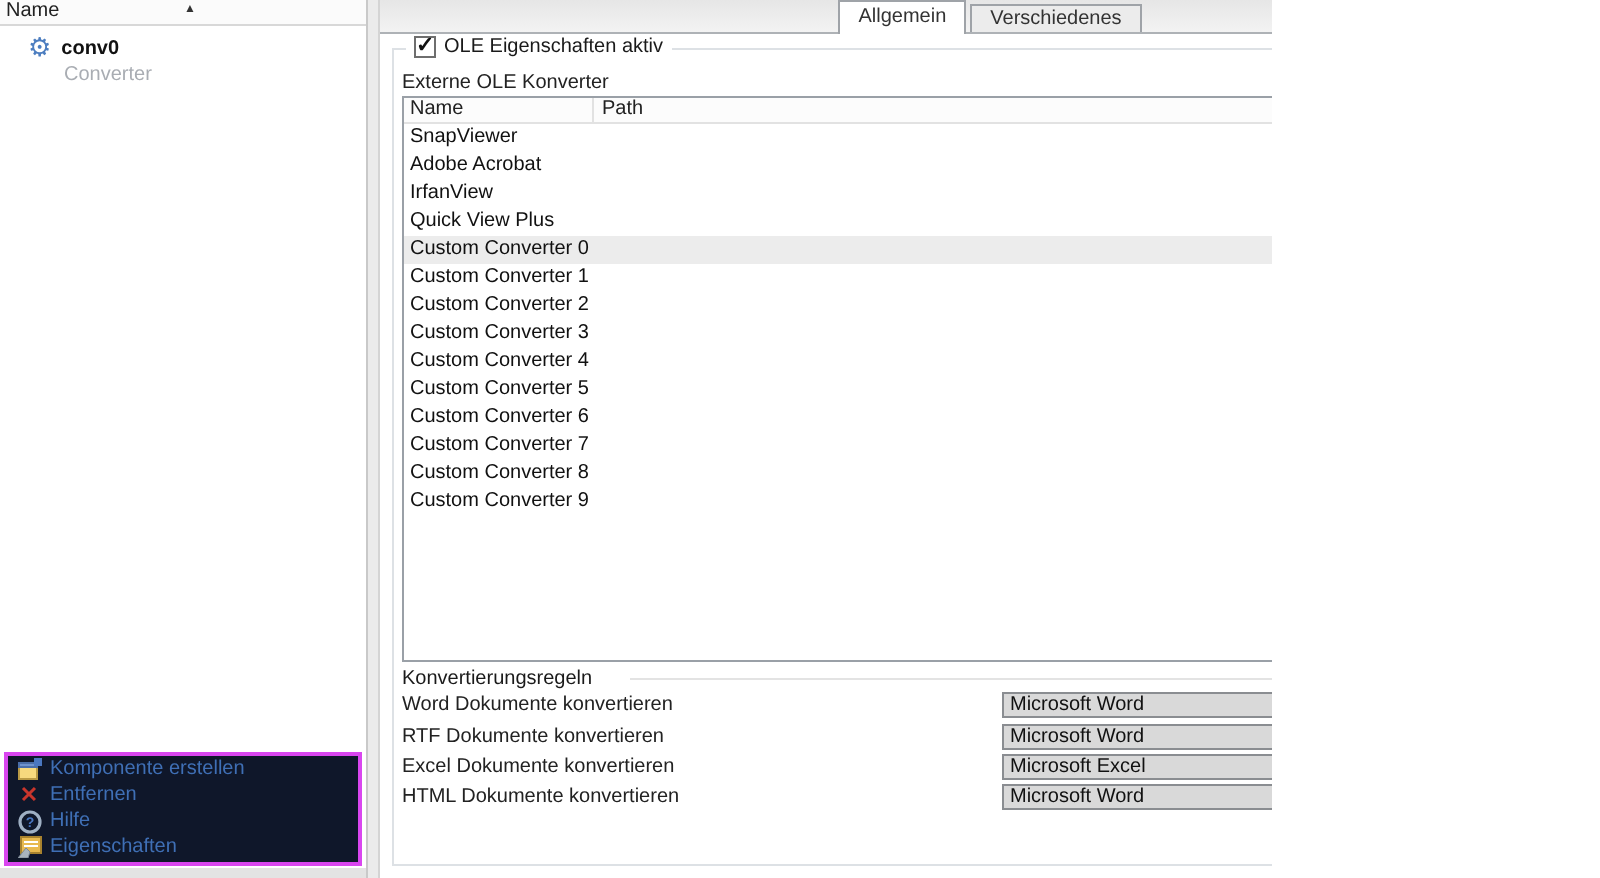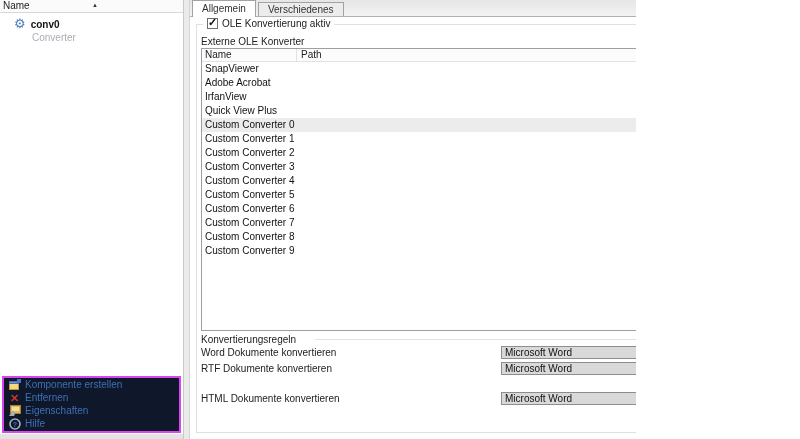--- a/index.html
+++ b/index.html
@@ -23,21 +23,21 @@
   .action-row { display:flex; align-items:center; gap:4px; height:13px; color:#3f6fb5; cursor:pointer; }
   .action-row .aicon { width:13px; height:12px; display:inline-flex; align-items:center; justify-content:center; }
   .red-x { color:#c8352c; font-weight:bold; font-size:11px; line-height:10px; }
   .left-bottom-strip { position:absolute; left:0; right:0; bottom:0; height:5px; background:#e3e3e3; }
 
   
   .splitter { position:absolute; left:184px; top:0; width:6px; height:439px; background:#ebebeb; border-right:1px solid #d4d4d4; }
 
   
   .right { position:absolute; left:190px; top:0; width:610px; height:439px; background:#fff; }
-  .tabstrip { position:relative; height:17px; background:linear-gradient(#e6e6e6,#f3f3f3); border-bottom:1px solid #aeb2b6; padding-left:2px; display:flex; align-items:flex-end; }
+  .tabstrip { position:relative; height:17px; background:linear-gradient(#e6e6e6,#f3f3f3); border-bottom:1px solid #aeb2b6; padding-left:2px; display:flex; align-items:flex-end;justify-content:center; }
   .tab { display:inline-block; padding:0 9px; border:1px solid #9fa3a8; border-bottom:none; background:#ececec; color:#333; margin-right:2px; height:14px; line-height:14px; }
   .tab.active { background:#fff; height:17px; line-height:16px; margin-bottom:-1px; position:relative; z-index:2; }
   .page { position:absolute; left:0; right:0; top:17px; bottom:0; background:#fff; }
 
   .groupbox { position:absolute; left:6px; right:5px; top:7px; bottom:6px; border:1px solid #dde1e5; }
   .chk-caption { position:absolute; left:6px; top:-7px; background:#fff; padding:0 4px; display:flex; align-items:center; gap:4px; }
   .checkbox { width:11px; height:11px; border:1px solid #6e6e6e; background:#fff; position:relative; }
   .checkbox.checked::after { content:"✓"; position:absolute; left:0px; top:-3px; font-size:11px; font-weight:bold; color:#111; }
 
   .ext-label { position:absolute; left:4px; top:11px; color:#222; }
@@ -86,55 +86,55 @@
             </svg>
         </span>
         <span>Komponente erstellen</span>
       </div>
       <div class="action-row">
         <span class="aicon red-x">✕</span>
         <span>Entfernen</span>
       </div>
       <div class="action-row">
         <span class="aicon">
+          <svg width="12" height="12" viewBox="0 0 12 12">
+              <circle cx="6" cy="6" r="5" fill="none" stroke="#9fb0c4" stroke-width="1.6"></circle>
+              <text x="6" y="8.6" font-size="7" font-family="Liberation Sans, sans-serif" fill="#4a77c0" text-anchor="middle" font-weight="bold">?</text>
+            </svg>
+        </span>
+        <span>Hilfe</span>
+      </div>
+      <div class="action-row">
+        <span class="aicon">
           <svg width="12" height="11" viewBox="0 0 12 11">
               <rect x="1.5" y="0.5" width="10" height="8" fill="#e8b94f" stroke="#a8822e"></rect>
               <line x1="3" y1="3" x2="10" y2="3" stroke="#fff" stroke-width="1"></line>
               <line x1="3" y1="5" x2="10" y2="5" stroke="#fff" stroke-width="1"></line>
               <path d="M0,11 L4,6 L6,8 L5,11 Z" fill="#aab4be" stroke="#7d8894" stroke-width="0.5"></path>
             </svg>
         </span>
         <span>Eigenschaften</span>
       </div>
-      <div class="action-row">
-        <span class="aicon">
-          <svg width="12" height="12" viewBox="0 0 12 12">
-              <circle cx="6" cy="6" r="5" fill="none" stroke="#9fb0c4" stroke-width="1.6"></circle>
-              <text x="6" y="8.6" font-size="7" font-family="Liberation Sans, sans-serif" fill="#4a77c0" text-anchor="middle" font-weight="bold">?</text>
-            </svg>
-        </span>
-        <span>Hilfe</span>
-      </div>
     </div>
     <div class="left-bottom-strip"></div>
   </div>
 
   <div class="splitter"></div>
 
   <div class="right">
     <div class="tabstrip">
       <span class="tab active">Allgemein</span>
       <span class="tab">Verschiedenes</span>
     </div>
     <div class="page">
       <div class="groupbox">
 
         <div class="chk-caption">
           <span class="checkbox checked" id="ole-chk"></span>
-          <span>OLE Konvertierung aktiv</span>
+          <span>OLE Eigenschaften aktiv</span>
         </div>
 
         <div class="ext-label">Externe OLE Konverter</div>
 
         <div class="conv-table">
           <div class="t-head">
             <div class="c1">Name</div>
             <div class="c2">Path</div>
           </div>
 
@@ -208,20 +208,27 @@
             <span class="arrow"></span>
           </div>
         </div>
         <div class="rule-row row-rtf">
           <span class="rlabel">RTF Dokumente konvertieren</span>
           <div class="combo">
             <span>Microsoft Word</span>
             <span class="arrow"></span>
           </div>
         </div>
+        <div class="rule-row row-excel">
+          <span class="rlabel">Excel Dokumente konvertieren</span>
+          <div class="combo">
+            <span>Microsoft Excel</span>
+            <span class="arrow"></span>
+          </div>
+        </div>
         <div class="rule-row row-html">
           <span class="rlabel">HTML Dokumente konvertieren</span>
           <div class="combo">
             <span>Microsoft Word</span>
             <span class="arrow"></span>
           </div>
         </div>
 
         <button class="custom-btn">Benutzerdefiniert...</button>
       </div>

